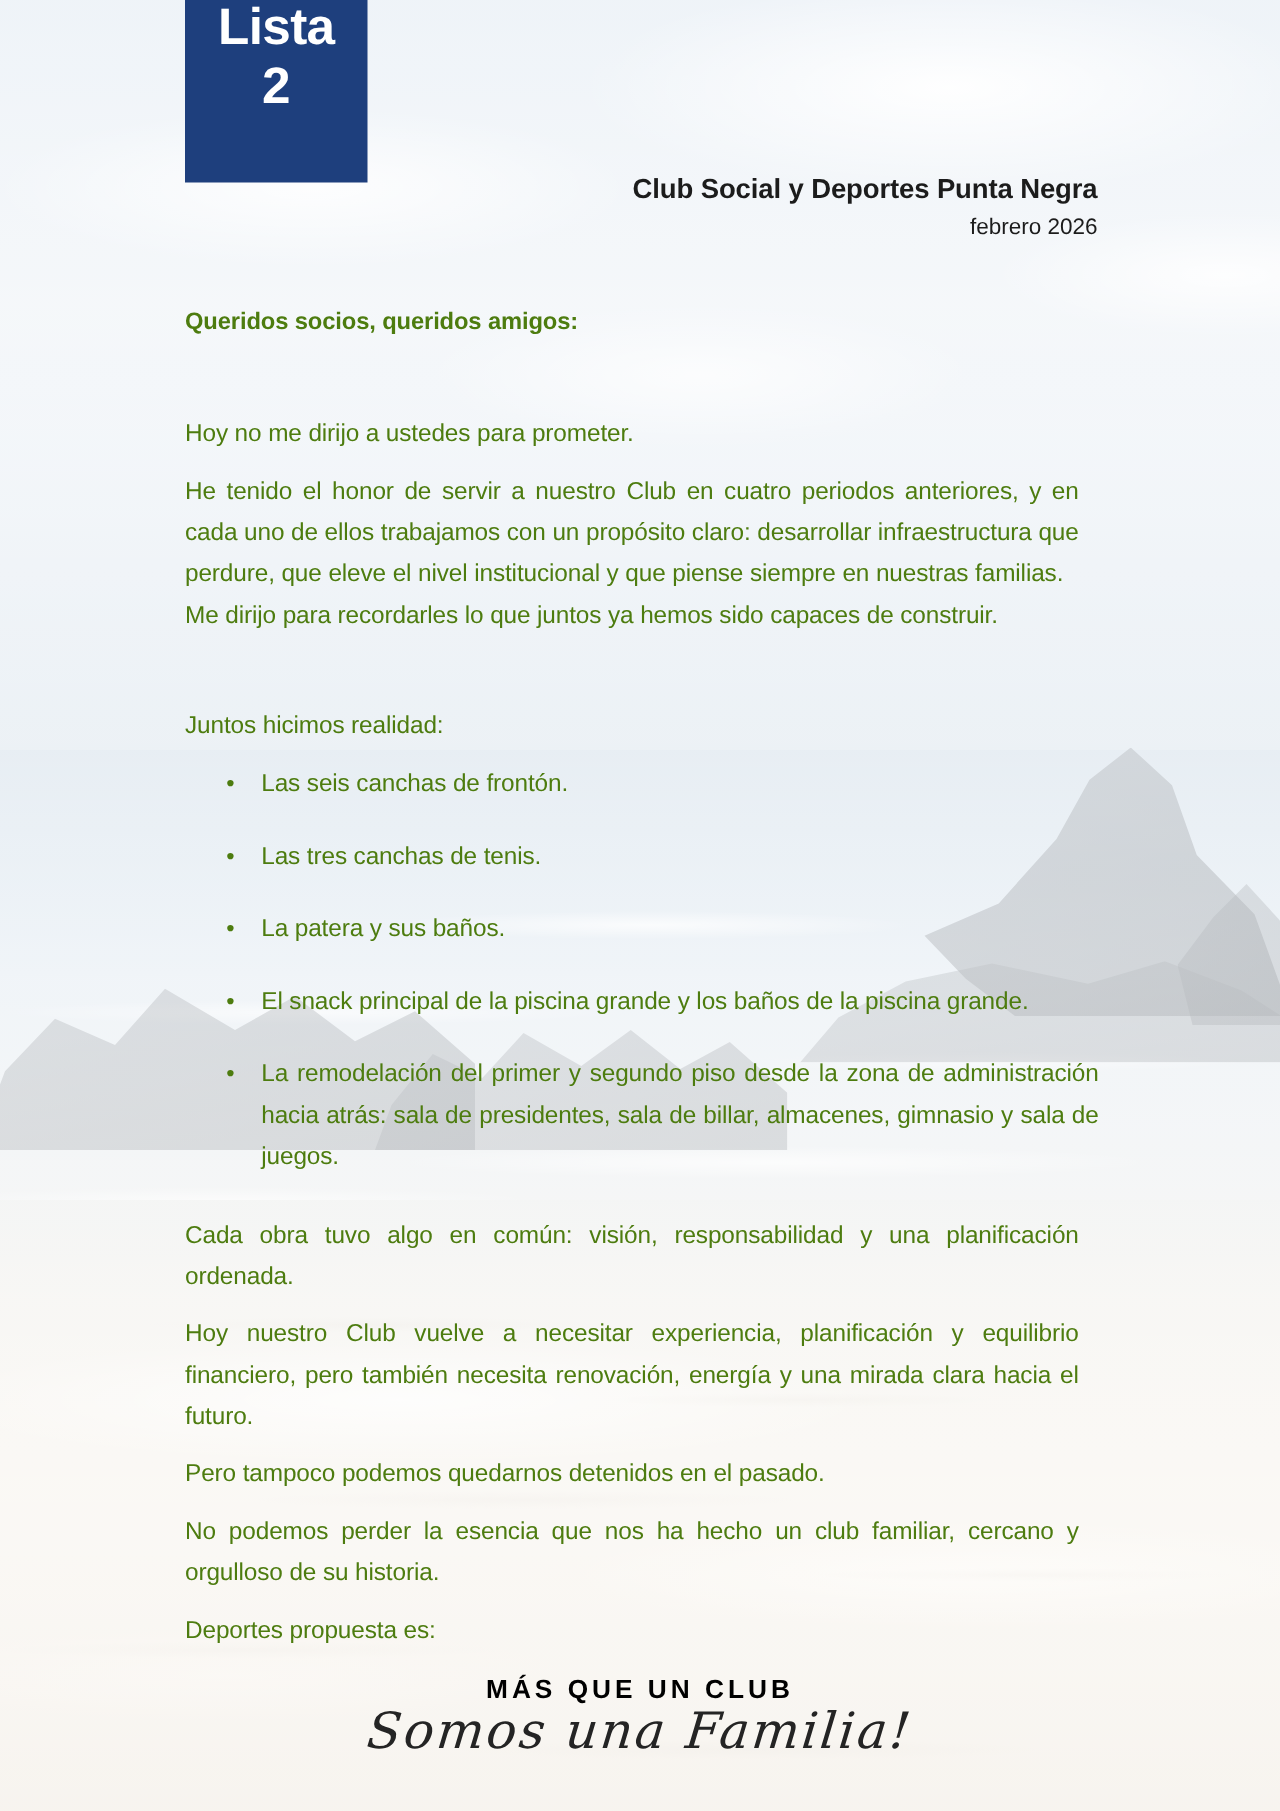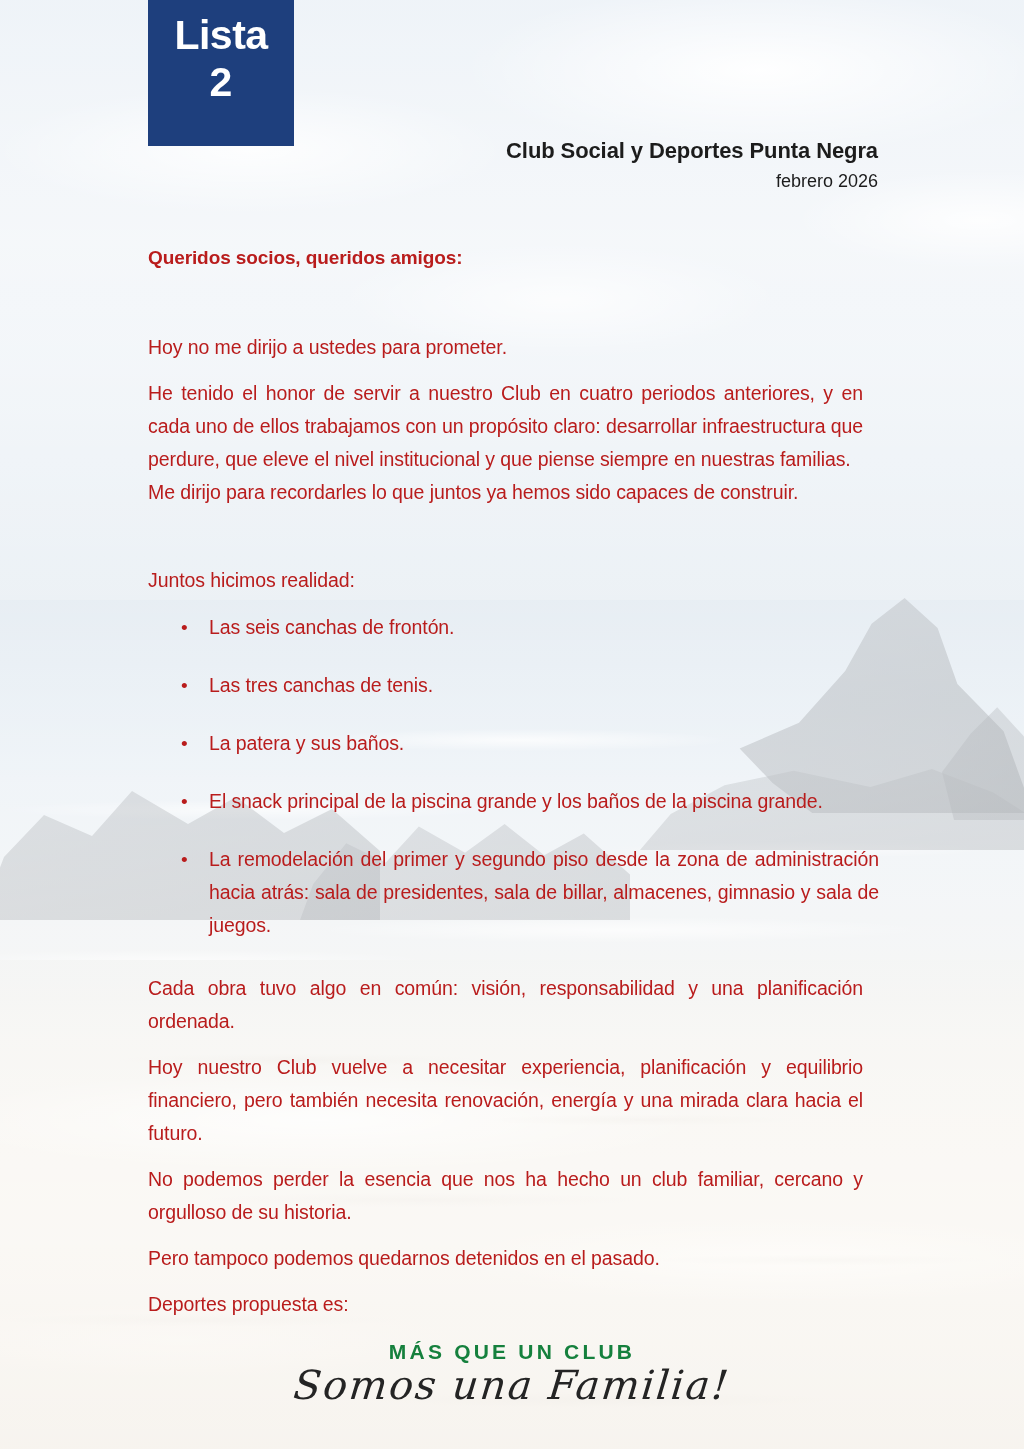--- a/index.html
+++ b/index.html
@@ -163,21 +163,20 @@
     left: 148px;
     top: 0;
     width: 146px;
     height: 146px;
     background: #1e3f7d;
     color: #ffffff;
     display: flex;
     flex-direction: column;
     align-items: center;
     justify-content: flex-start;
-    padding-top: 14px;
     box-sizing: border-box;
   }
   .logo-line1 {
     font-size: 41px;
     font-weight: bold;
     line-height: 1.05;
     letter-spacing: -0.5px;
   }
   .logo-line2 {
     font-size: 41px;
@@ -200,21 +199,21 @@
   .header-date {
     font-size: 18px;
     margin-top: 7px;
   }
 
   .body-area {
     position: absolute;
     left: 148px;
     top: 247px;
     width: 731px;
-    color: #b91c1c;
+    color: #4d7c0f;
   }
 
   .salutation {
     font-size: 19px;
     font-weight: bold;
     letter-spacing: -0.1px;
     margin: 0 0 62px 0;
   }
 
   p.para {
@@ -257,21 +256,21 @@
     position: absolute;
     left: 0;
     top: 1340px;
     width: 1024px;
     text-align: center;
   }
   .footer-tagline {
     font-size: 21px;
     font-weight: bold;
     letter-spacing: 3.2px;
-    color: #15803d;
+    color: #000000;
   }
   .footer-script {
     margin-top: -2px;
     font-family: "DejaVu Serif", serif;
     font-style: italic;
     font-size: 40px;
     color: #242424;
     letter-spacing: 2px;
     transform: skewX(-6deg);
     display: inline-block;
@@ -340,22 +339,22 @@
         <li>
           <span class="bullet">•</span>
           <span>La remodelación del primer y segundo piso desde la zona de administración hacia atrás: sala de presidentes, sala de billar, almacenes, gimnasio y sala de juegos.</span>
         </li>
       </ul>
 
       <div class="spacer-md"></div>
 
       <p class="para">Cada obra tuvo algo en común: visión, responsabilidad y una planificación ordenada.</p>
       <p class="para">Hoy nuestro Club vuelve a necesitar experiencia, planificación y equilibrio financiero, pero también necesita renovación, energía y una mirada clara hacia el futuro.</p>
+      <p class="para">Pero tampoco podemos quedarnos detenidos en el pasado.</p>
       <p class="para">No podemos perder la esencia que nos ha hecho un club familiar, cercano y orgulloso de su historia.</p>
-      <p class="para">Pero tampoco podemos quedarnos detenidos en el pasado.</p>
       <p class="para last-of-block">Deportes propuesta es:</p>
 
     </div>
 
     <div class="footer">
       <div class="footer-tagline">MÁS QUE UN CLUB</div>
       <div class="footer-script">Somos una Familia!</div>
     </div>
 
   </div>

